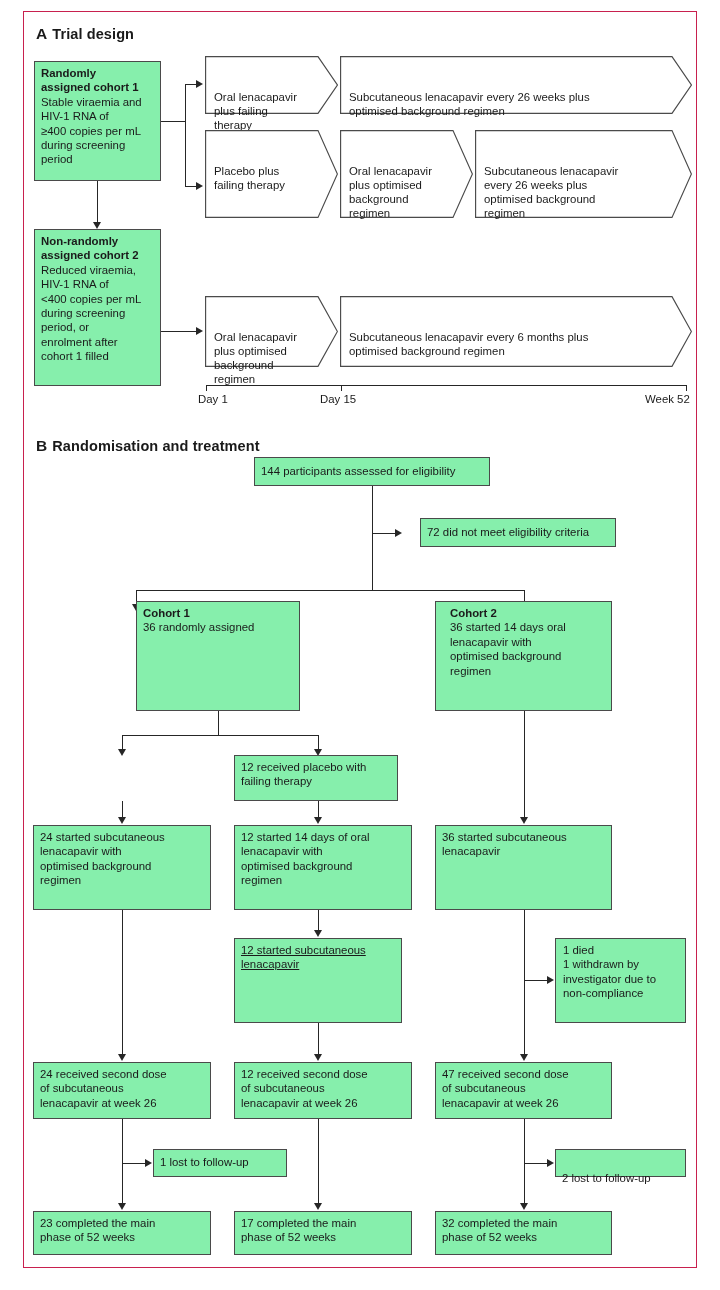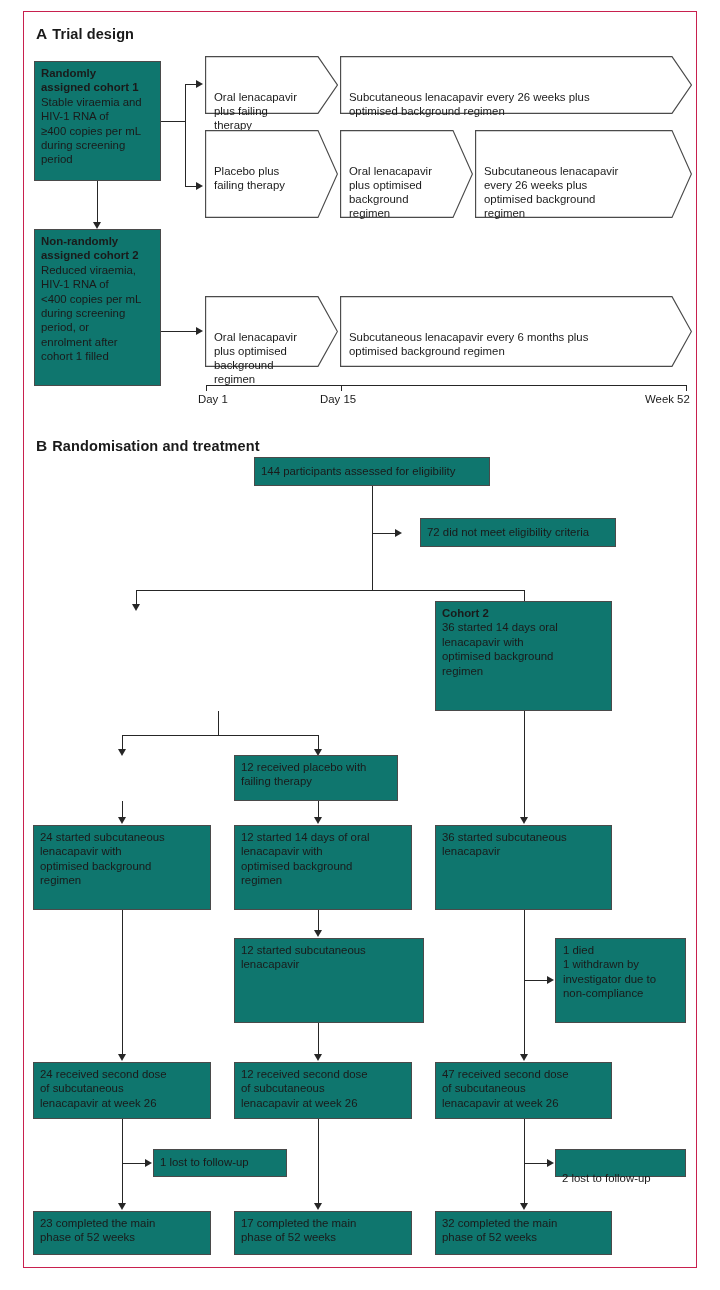--- a/index.html
+++ b/index.html
@@ -25,28 +25,28 @@
     letter-spacing:0.1px;
     white-space:nowrap;
   }
   .panel-label .pl-letter{font-size:15.5px;margin-right:5px;}
 
   
   .box{
     position:absolute;
     border:1.15px solid #4a4a4a;
     box-sizing:border-box;
-    background:#0f766e;
+    background:#86efac;
     font-size:11.4px;
     line-height:14.4px;
     padding:4px 6px 3px 6px;
     white-space:pre-line;
   }
   .box .hd{font-weight:bold;display:block;}
-  .box.hang{padding-left:6px;}
+  .box.hang{padding-left:14px;}
   .box.hang .ln{display:block;padding-left:17px;text-indent:-17px;}
   .box.ctr-hang .ln{display:block;padding-left:20px;text-indent:-20px;}
 
   
   .chev{
     position:absolute;
     background:#ffffff;
     font-size:11.4px;
     line-height:14.3px;
     white-space:pre-line;
@@ -194,20 +194,21 @@
   <div class="ln-h" style="left:372px;top:533px;width:26px;"></div>
   <div class="arrow-right" style="left:395px;top:528.5px;"></div>
   <div class="box" style="left:403px;top:518px;width:196px;height:29px;padding-top:6px;margin-left:17px;"><span>72 did not meet eligibility criteria</span></div>
 
   <div class="ln-h" style="left:136px;top:590px;width:388px;"></div>
   <div class="ln-v" style="left:136px;top:590px;height:18px;"></div>
   <div class="arrow-down" style="left:131.5px;top:604px;"></div>
   <div class="ln-v" style="left:524px;top:590px;height:18px;"></div>
   <div class="arrow-down" style="left:519.5px;top:604px;"></div>
 
+  <div class="box" style="left:136px;top:601px;width:164px;height:110px;"><span class="hd">Cohort 1</span><span>36 randomly assigned</span></div>
 
   <div class="box hang" style="left:435px;top:601px;width:177px;height:110px;"><span class="hd">Cohort 2</span><span class="ln">36 started 14 days oral</span><span class="ln">lenacapavir with</span><span class="ln">optimised background</span><span class="ln">regimen</span></div>
 
   <div class="ln-v" style="left:218px;top:711px;height:24px;"></div>
   <div class="ln-h" style="left:122px;top:735px;width:196px;"></div>
   <div class="ln-v" style="left:122px;top:735px;height:18px;"></div>
   <div class="arrow-down" style="left:117.5px;top:749px;"></div>
   <div class="ln-v" style="left:318px;top:735px;height:18px;"></div>
   <div class="arrow-down" style="left:313.5px;top:749px;"></div>
 
@@ -223,21 +224,21 @@
 
   <div class="box ctr-hang" style="left:33px;top:825px;width:178px;height:85px;"><span class="ln">24 started subcutaneous</span><span class="ln">lenacapavir with</span><span class="ln">optimised background</span><span class="ln">regimen</span></div>
   <div class="box ctr-hang" style="left:234px;top:825px;width:178px;height:85px;"><span class="ln">12 started 14 days of oral</span><span class="ln">lenacapavir with</span><span class="ln">optimised background</span><span class="ln">regimen</span></div>
   <div class="box ctr-hang" style="left:435px;top:825px;width:177px;height:85px;"><span class="ln">36 started subcutaneous</span><span class="ln">lenacapavir</span></div>
 
   <div class="ln-v" style="left:122px;top:910px;height:148px;"></div>
   <div class="arrow-down" style="left:117.5px;top:1054px;"></div>
 
   <div class="ln-v" style="left:318px;top:910px;height:24px;"></div>
   <div class="arrow-down" style="left:313.5px;top:930px;"></div>
-  <div class="box ctr-hang" style="left:234px;top:938px;width:190px;height:85px;"><span class="ln">12 started subcutaneous</span><span class="ln">lenacapavir</span></div>
+  <div class="box ctr-hang" style="left:234px;top:938px;width:168px;height:85px;text-decoration:underline;"><span class="ln">12 started subcutaneous</span><span class="ln">lenacapavir</span></div>
   <div class="ln-v" style="left:318px;top:1023px;height:35px;"></div>
   <div class="arrow-down" style="left:313.5px;top:1054px;"></div>
 
   <div class="ln-v" style="left:524px;top:910px;height:148px;"></div>
   <div class="arrow-down" style="left:519.5px;top:1054px;"></div>
   <div class="ln-h" style="left:524px;top:980px;width:26px;"></div>
   <div class="arrow-right" style="left:547px;top:975.5px;"></div>
   <div class="box hang" style="left:555px;top:938px;width:131px;height:85px;padding-left:7px;"><span class="ln">1 died</span><span class="ln">1 withdrawn by</span><span class="ln">investigator due to</span><span class="ln">non-compliance</span></div>
 
   <div class="box ctr-hang" style="left:33px;top:1062px;width:178px;height:57px;"><span class="ln">24 received second dose</span><span class="ln">of subcutaneous</span><span class="ln">lenacapavir at week 26</span></div>

